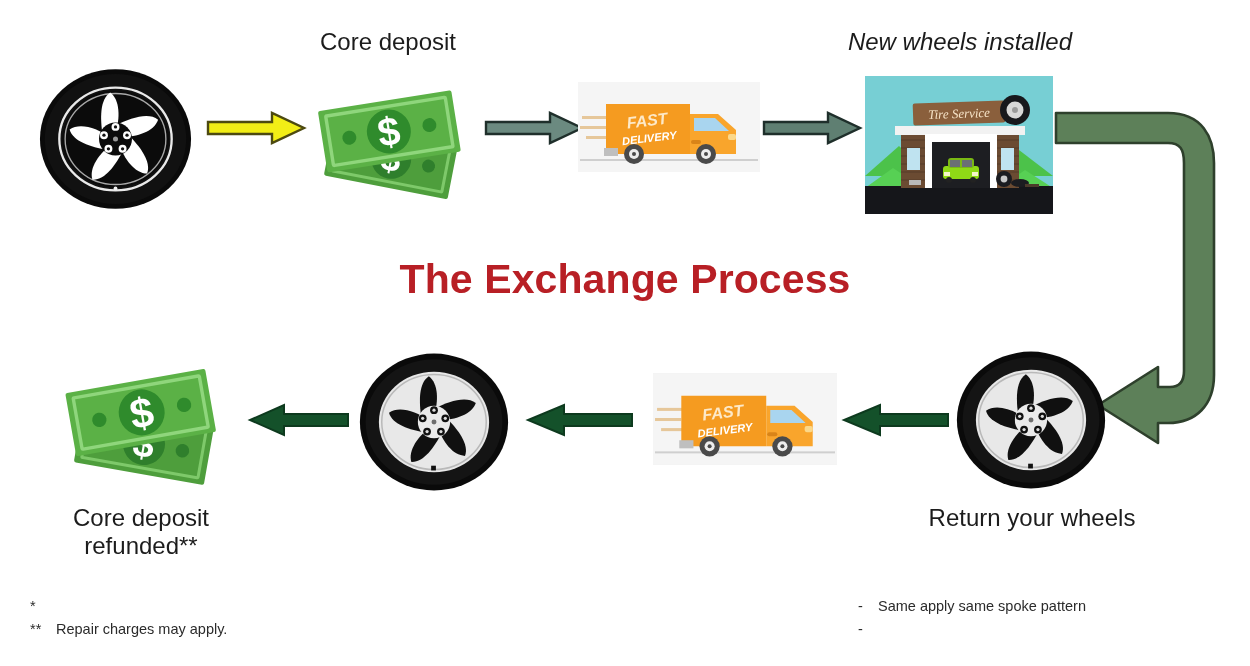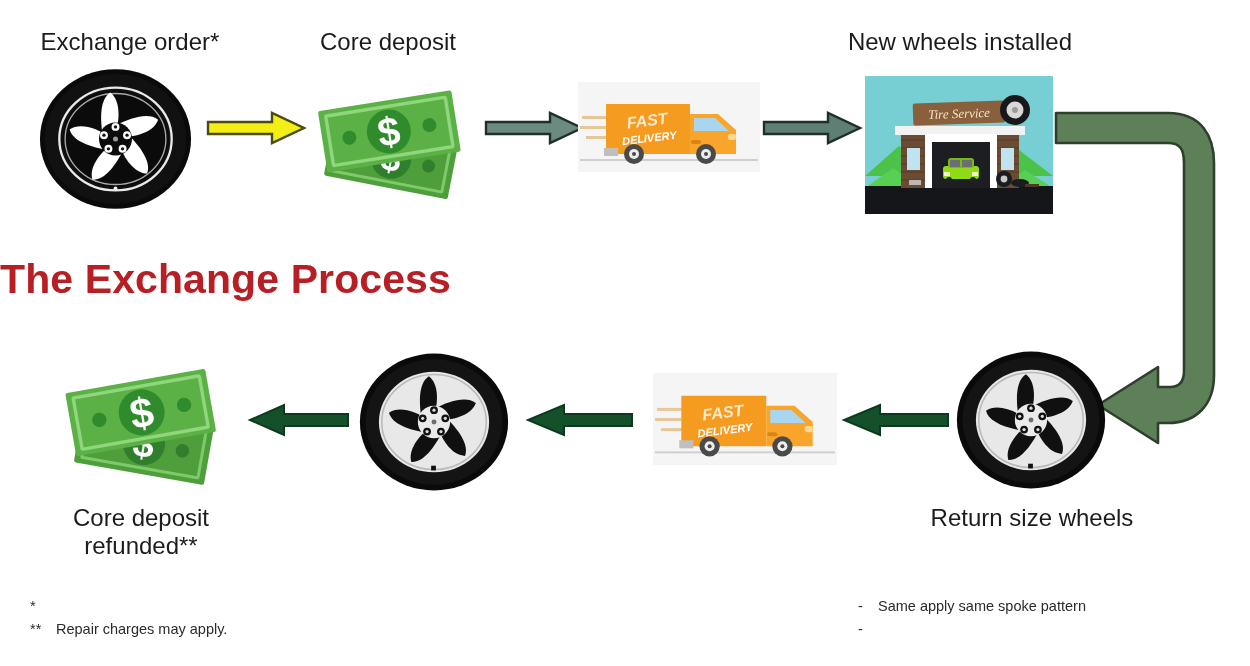--- a/index.html
+++ b/index.html
@@ -9,21 +9,21 @@
     color:#1a1a1a;
   }
   .stage{position:absolute;inset:0;}
 
   .node-label{
     position:absolute;text-align:center;font-size:24px;line-height:1.15;
     color:#1c1c1c;font-weight:400;white-space:pre-line;
   }
 
   .title{
-    position:absolute;left:0;right:0;top:256px;
+    position:absolute;left:0;right:0;top:256px;text-align:center;
     font-size:41px;font-weight:700;color:#b81f25;letter-spacing:.1px;
   }
 
   .footnotes{position:absolute;font-size:14.5px;color:#2b2b2b;line-height:1.62;}
   .fn-row{display:flex;}
   .fn-mark{width:26px;flex:0 0 26px;}
   .fn-mark.dash{width:20px;flex:0 0 20px;}
 
   
   .wheel{position:absolute;}
@@ -43,25 +43,24 @@
 
   
   .arrow{position:absolute;}
   .arrow svg{display:block;width:100%;height:100%;overflow:visible;}
 </style>
 </head>
 <body>
 
 <div class="stage">
 
-  <div class="node-label" style="left:0px;top:28px;width:260px;">Exchange order*</div>
 
   <div class="node-label" style="left:268px;top:28px;width:240px;">Core deposit</div>
 
-  <div class="node-label" style="left:800px;top:28px;width:320px;">New wheels installed</div>
+  <div class="node-label" style="left:800px;top:28px;width:320px;font-style:italic;">New wheels installed</div>
 
   <div class="wheel" style="left:38px;top:68px;width:155px;height:142px;">
     <svg viewBox="0 0 160 146" xmlns="http://www.w3.org/2000/svg">
       <defs>
         <g id="spokeSetA">
           <g transform="translate(80,73)">
             <g transform="rotate(0)">
                 <path d="M0,-14 C16,-22 34,-28 44,-20 C40,-8 22,-2 6,-2 Z" fill="#fff"></path>
               </g>
             <g transform="rotate(72)">
@@ -392,21 +391,21 @@
         <circle cx="68.1" cy="69.1" r="1.7" fill="#dcdcdc"></circle>
       <circle cx="80" cy="73" r="2.6" fill="#6e6e6e"></circle>
       <rect x="77" y="119" width="5" height="5" fill="#101010"></rect>
     </svg>
   </div>
 
   <div class="node-label" style="left:28px;top:504px;width:226px;">Core deposit
 refunded**</div>
 
 
-  <div class="node-label" style="left:898px;top:504px;width:268px;">Return size wheels</div>
+  <div class="node-label" style="left:898px;top:504px;width:268px;">Return your wheels</div>
 
   <div class="footnotes" style="left:30px;top:595px;width:430px;">
     <div class="fn-row">
       <span class="fn-mark">*</span>
     </div>
     <div class="fn-row">
       <span class="fn-mark">**</span>
       <span>Repair charges may apply.</span>
     </div>
   </div>

